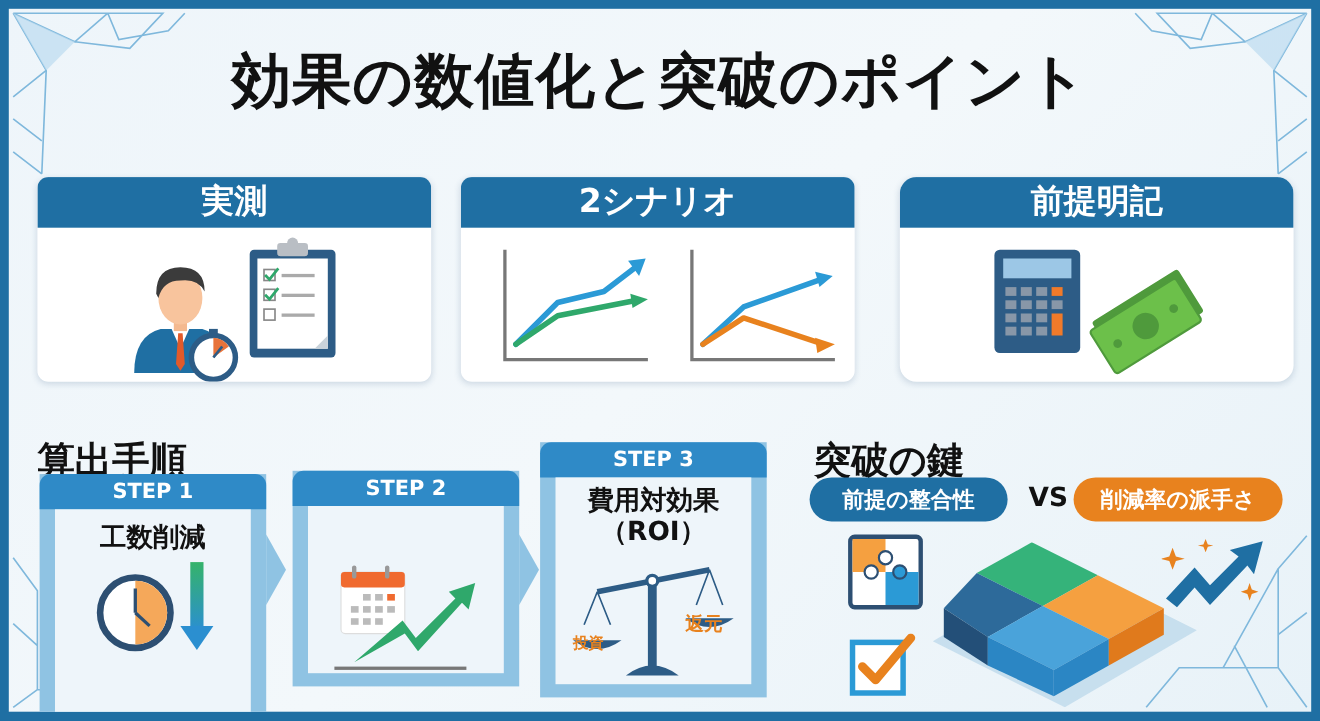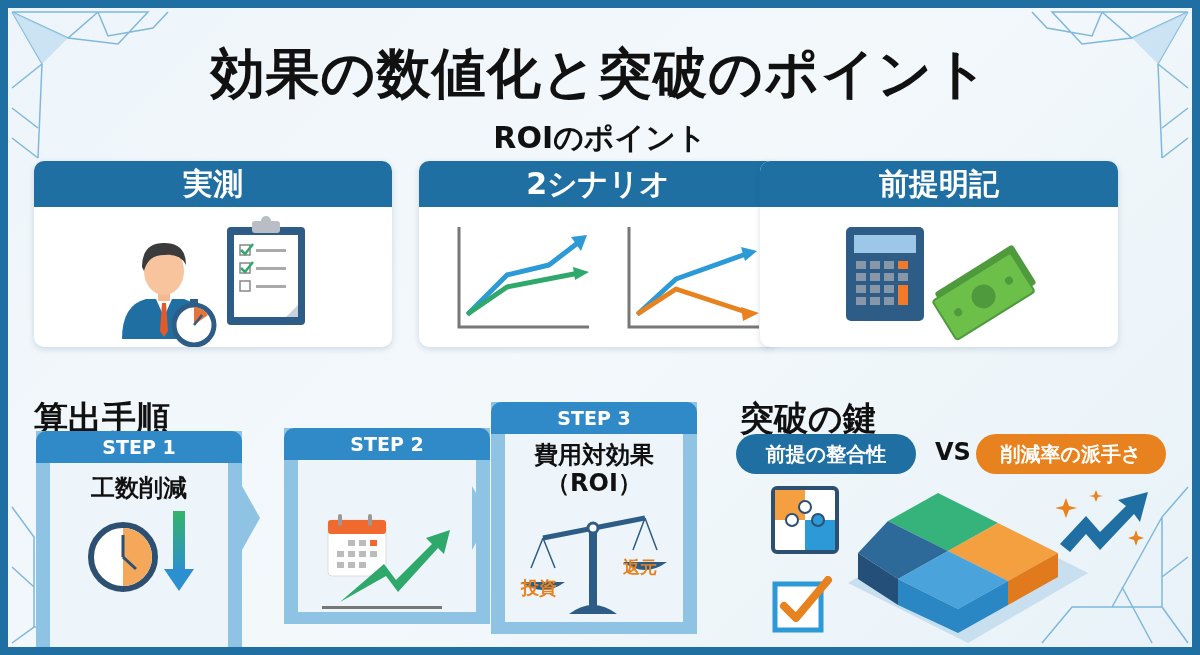--- a/index.html
+++ b/index.html
@@ -90,21 +90,20 @@
       <path d="M4 60 L26 90 L26 180 L4 196 M26 180 L150 180 M70 180 L86 196 M100 180 L116 196 M128 180 L144 196 M4 120 L26 140"></path>
     </g>
   </svg>
   <svg class="deco" style="right:0;bottom:0" width="180" height="200" viewBox="0 0 180 200">
     <g fill="none" stroke="#7fb8dc" stroke-width="1.5">
       <path d="M176 40 L150 70 L150 160 L60 160 L30 196 M150 160 L176 196 M150 70 L100 160 M110 140 L140 196 M176 110 L150 130"></path>
     </g>
   </svg>
 
   <div class="title">効果の数値化と突破のポイント</div>
-  <div class="subtitle">ROIのポイント</div>
 
   <div class="card" style="left:26px;">
     <div class="card-head">実測</div>
     <div class="card-body">
       <svg width="358" height="140" viewBox="0 0 358 140">
 
         <path d="M88 132 Q88 98 112 92 L150 92 Q172 98 172 132 Z" fill="#1f6fa3"></path>
         <path d="M122 92 L130 110 L138 92 Z" fill="#fff"></path>
         <path d="M128 96 L132 96 L134 124 L130 130 L126 124 Z" fill="#e25a2a"></path>
         <rect x="124" y="80" width="12" height="14" fill="#f4b98f"></rect>
@@ -148,21 +147,21 @@
           <path d="M220 106 L257 82 L330 106" stroke="#e8821e"></path>
         </g>
         <path d="M152 30 L168 28 L162 44 Z" fill="#2b9ad6"></path>
         <path d="M154 60 L170 65 L156 73 Z" fill="#2fa86b"></path>
         <path d="M322 40 L338 44 L326 54 Z" fill="#2b9ad6"></path>
         <path d="M322 100 L340 106 L324 114 Z" fill="#e8821e"></path>
       </svg>
     </div>
   </div>
 
-  <div class="card" style="left:752px;">
+  <div class="card" style="left:810px;border-radius:15px;">
     <div class="card-head">前提明記</div>
     <div class="card-body">
       <svg width="358" height="140" viewBox="0 0 358 140">
         <rect x="86" y="20" width="78" height="94" rx="5" fill="#2d5c86"></rect>
         <rect x="94" y="28" width="62" height="18" fill="#9cc7e6"></rect>
         <g fill="#8897a8">
           <rect x="96" y="54" width="10" height="8"></rect>
             <rect x="110" y="54" width="10" height="8"></rect>
             <rect x="124" y="54" width="10" height="8"></rect>
           <rect x="96" y="66" width="10" height="8"></rect>
@@ -206,21 +205,21 @@
               <stop offset="1" stop-color="#2b8fd0"></stop>
             </linearGradient>
           </defs>
         <rect x="95" y="4" width="12" height="62" fill="url(#gdown)"></rect>
         <path d="M86 62 L116 62 L101 84 Z" fill="#2b8fd0"></path>
       </svg>
     </div>
   </div>
   <div class="step-arrow" style="left:234px;top:478px;"></div>
 
-  <div class="step" style="left:276px;top:420px;height:196px;">
+  <div class="step" style="left:258px;top:420px;height:196px;">
     <div class="step-head">STEP 2</div>
     <div class="step-inner">
       <svg style="position:absolute;left:14px;top:46px" width="160" height="120" viewBox="0 0 160 120">
         <rect x="16" y="14" width="58" height="56" rx="4" fill="#fff" stroke="#ddd"></rect>
         <rect x="16" y="14" width="58" height="14" rx="3" fill="#f06a2f"></rect>
         <rect x="26" y="8" width="4" height="12" rx="2" fill="#999"></rect>
         <rect x="56" y="8" width="4" height="12" rx="2" fill="#999"></rect>
         <g fill="#bbb">
           <rect x="36" y="34" width="7" height="6"></rect>
             <rect x="47" y="34" width="7" height="6"></rect>
@@ -247,21 +246,21 @@
       <div class="step-label" style="top:6px;">費用対効果</div>
       <svg style="position:absolute;left:8px;top:76px" width="162" height="110" viewBox="0 0 162 110">
         <line x1="30" y1="28" x2="132" y2="8" stroke="#2d5c86" stroke-width="5"></line>
         <circle cx="80" cy="18" r="5" fill="#fff" stroke="#2d5c86" stroke-width="3"></circle>
         <rect x="76" y="22" width="8" height="74" fill="#2d5c86"></rect>
         <path d="M56 104 Q80 86 104 104 Z" fill="#2d5c86"></path>
         <path d="M30 28 L18 58 M30 28 L42 58 M132 8 L120 40 M132 8 L144 40" stroke="#2d5c86" stroke-width="1.5"></path>
         <path d="M8 72 L52 72 Q30 88 8 72 Z" fill="#2d5c86"></path>
         <path d="M110 52 L154 52 Q132 68 110 52 Z" fill="#2d5c86"></path>
       </svg>
-      <div style="position:absolute;left:16px;top:142px;color:#e8821e;font-weight:bold;font-size:18px;">投資</div>
+      <div style="position:absolute;left:16px;top:142px;color:#e8821e;font-weight:bold;font-size:14px;">投資</div>
       <div style="position:absolute;left:118px;top:122px;color:#e8821e;font-weight:bold;font-size:17px;">返元</div>
     </div>
   </div>
 
   <div class="section-title" style="left:732px;top:365px;">突破の鍵</div>
   <div class="pill" style="left:728px;width:180px;background:#1f6fa3;">前提の整合性</div>
   <div class="vs">VS</div>
   <div class="pill" style="left:968px;width:190px;background:#e8821e;">削減率の派手さ</div>
 
   <svg style="position:absolute;left:762px;top:477px" width="70" height="70" viewBox="0 0 70 70">

